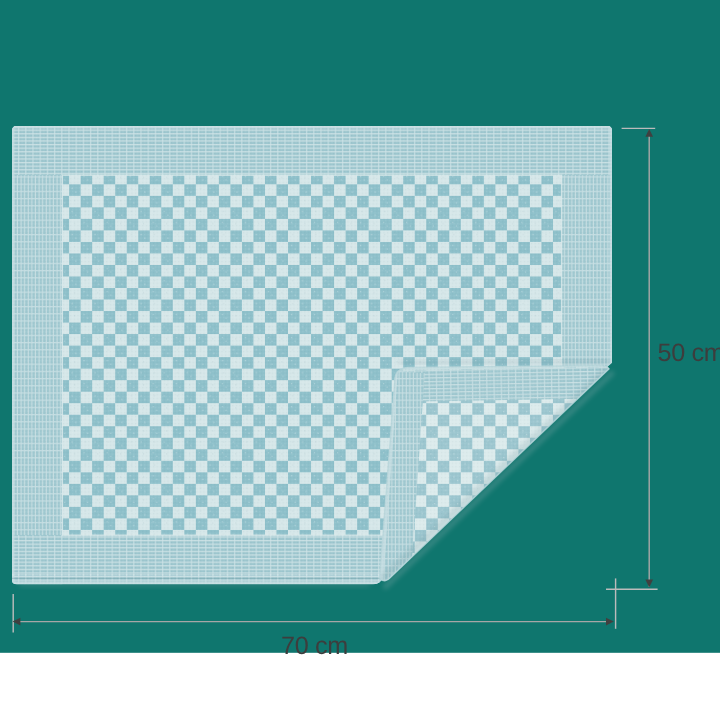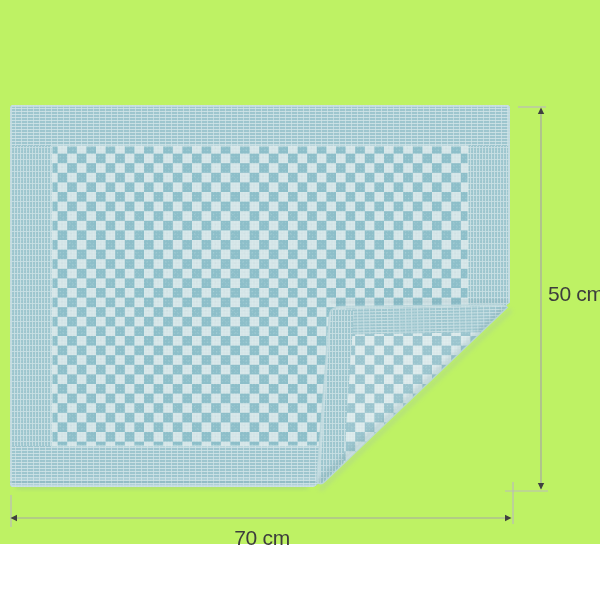--- a/index.html
+++ b/index.html
@@ -1,17 +1,17 @@
 <!DOCTYPE html>
 <html><head>
 <meta charset="utf-8">
 <style>
   html,body{margin:0;padding:0;background:#ffffff;}
   body{width:600px;height:600px;overflow:hidden;font-family:"Liberation Sans",sans-serif;}
-  .stage{position:relative;width:600px;height:544px;background:#bef264;text-decoration:underline;}
+  .stage{position:relative;width:600px;height:544px;background:#0f766e;text-decoration:underline;}
   svg{display:block;}
   .dim-label{font-family:"Liberation Sans",sans-serif;font-size:21px;letter-spacing:-0.3px;fill:#3d3d3d;}
 </style>
 </head>
 <body>
 
 <div class="stage">
 <svg width="600" height="600" viewBox="0 0 600 600">
   <defs>
 

